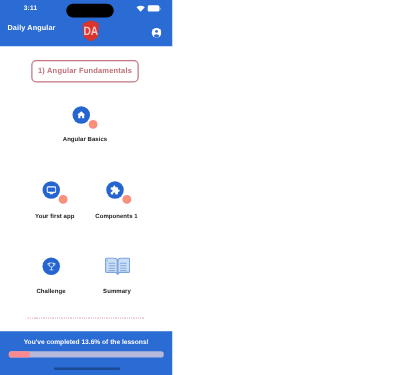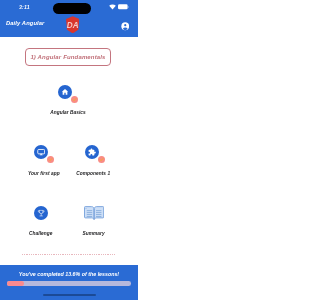--- a/index.html
+++ b/index.html
@@ -1,18 +1,18 @@
 <!DOCTYPE html>
 <html><head>
 <meta charset="utf-8">
 <style>
   html,body{margin:0;padding:0;}
   body{width:138px;height:300px;overflow:hidden;background:#fff;
        font-family:"Liberation Sans",sans-serif;-webkit-font-smoothing:antialiased;}
-  .phone{position:relative;width:138px;height:300px;background:#ffffff;overflow:hidden;font-style:italic;}
+  .phone{position:relative;width:138px;height:300px;background:#ffffff;overflow:hidden;}
 
   .topbar{position:absolute;left:0;top:0;width:138px;height:37px;background:#2a6bd4;}
   .time{position:absolute;left:19px;top:3.8px;font-size:5.2px;font-weight:700;color:#fff;letter-spacing:0.2px;}
   .island{position:absolute;left:53px;top:3px;width:38px;height:11px;background:#000;border-radius:5.5px;}
   .statusicons{position:absolute;right:9px;top:4px;display:flex;align-items:center;gap:2px;}
 
   .apptitle{position:absolute;left:6px;top:19.5px;font-size:5.8px;font-weight:700;color:#fff;letter-spacing:0.1px;}
   .logo{position:absolute;left:65.8px;top:15.6px;width:13.4px;height:17.6px;}
   .profile{position:absolute;left:120.7px;top:22px;width:8.5px;height:8.5px;}
 

